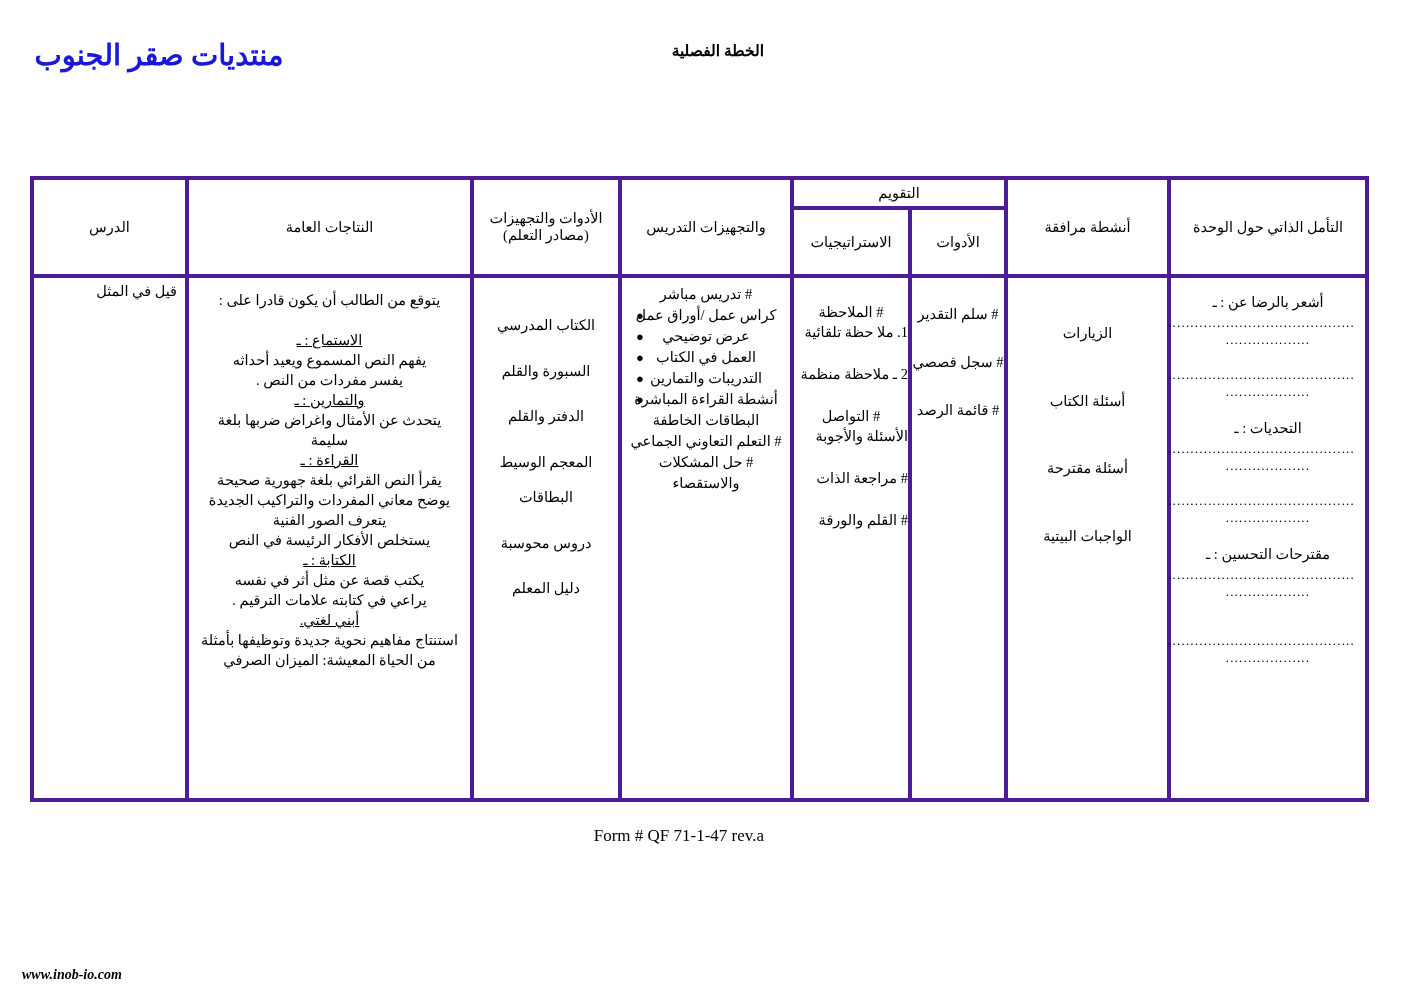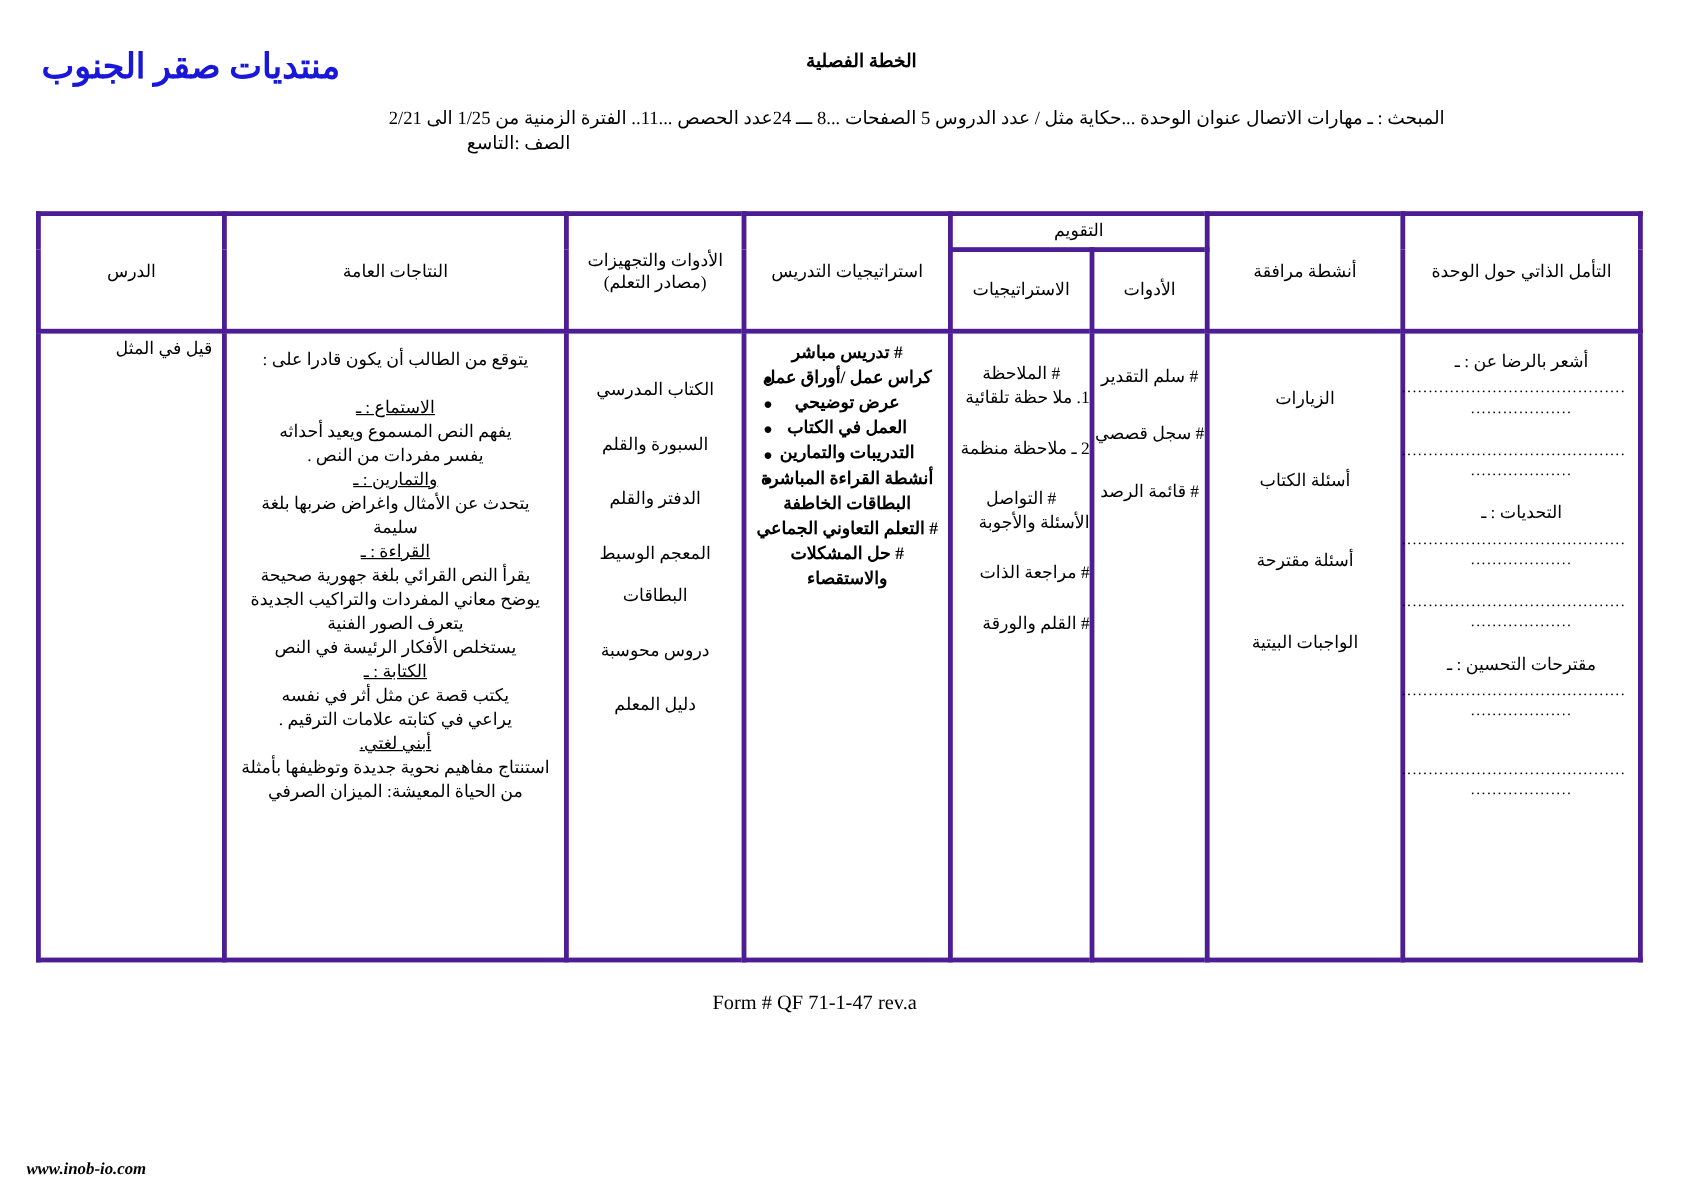--- a/index.html
+++ b/index.html
@@ -150,21 +150,20 @@
   }
   .tools-list .item.tight {
     margin-bottom: 16px;
   }
 
   
   .tstrat {
     padding: 6px 6px 0 6px;
     font-size: 14.5px;
     line-height: 21px;
-    font-weight: bold;
   }
   .tstrat .bline {
     text-align: center;
     display: block;
   }
   .tstrat .bline.c { text-align: center; }
   .dotrow {
     display: block;
     position: relative;
     text-align: center;
@@ -261,44 +260,40 @@
     direction: ltr;
     font-family: "Liberation Serif", "DejaVu Serif", serif;
   }
 </style>
 </head>
 <body>
 
 <div class="page-header">
   <div class="forum-logo">منتديات صقر الجنوب</div>
   <div class="doc-title">الخطة الفصلية</div>
-  <div class="meta-block">
-    <div class="meta-line">المبحث : ـ مهارات الاتصال  عنوان الوحدة ...حكاية مثل / عدد الدروس 5  الصفحات ...8 ـــ 24عدد الحصص ...11.. الفترة الزمنية من  1/25  الى 2/21</div>
-    <div class="meta-line second">الصف :التاسع</div>
-  </div>
 </div>
 
 <div class="plan-table-wrap">
 <table class="plan">
   <colgroup>
     <col class="c-reflect">
         <col class="c-activity">
         <col class="c-atools">
         <col class="c-astrat">
     <col class="c-strategy">
         <col class="c-tools">
         <col class="c-outcomes">
         <col class="c-lesson">
   </colgroup>
   <thead>
     <tr>
       <th class="th-tall" rowspan="2">التأمل الذاتي حول الوحدة</th>
       <th class="th-tall" rowspan="2">أنشطة مرافقة</th>
       <th class="th-group" colspan="2">التقويم</th>
-      <th class="th-tall" rowspan="2">استراتيجيات التدريس</th>
+      <th class="th-tall" rowspan="2">والتجهيزات التدريس</th>
       <th class="th-tall" rowspan="2">
         <span>الأدوات والتجهيزات</span><br>
         <span>(مصادر التعلم)</span>
       </th>
       <th class="th-tall" rowspan="2">النتاجات العامة</th>
       <th class="th-tall" rowspan="2">الدرس</th>
     </tr>
     <tr>
       <th class="th-sub">الأدوات</th>
       <th class="th-sub">الاستراتيجيات</th>

